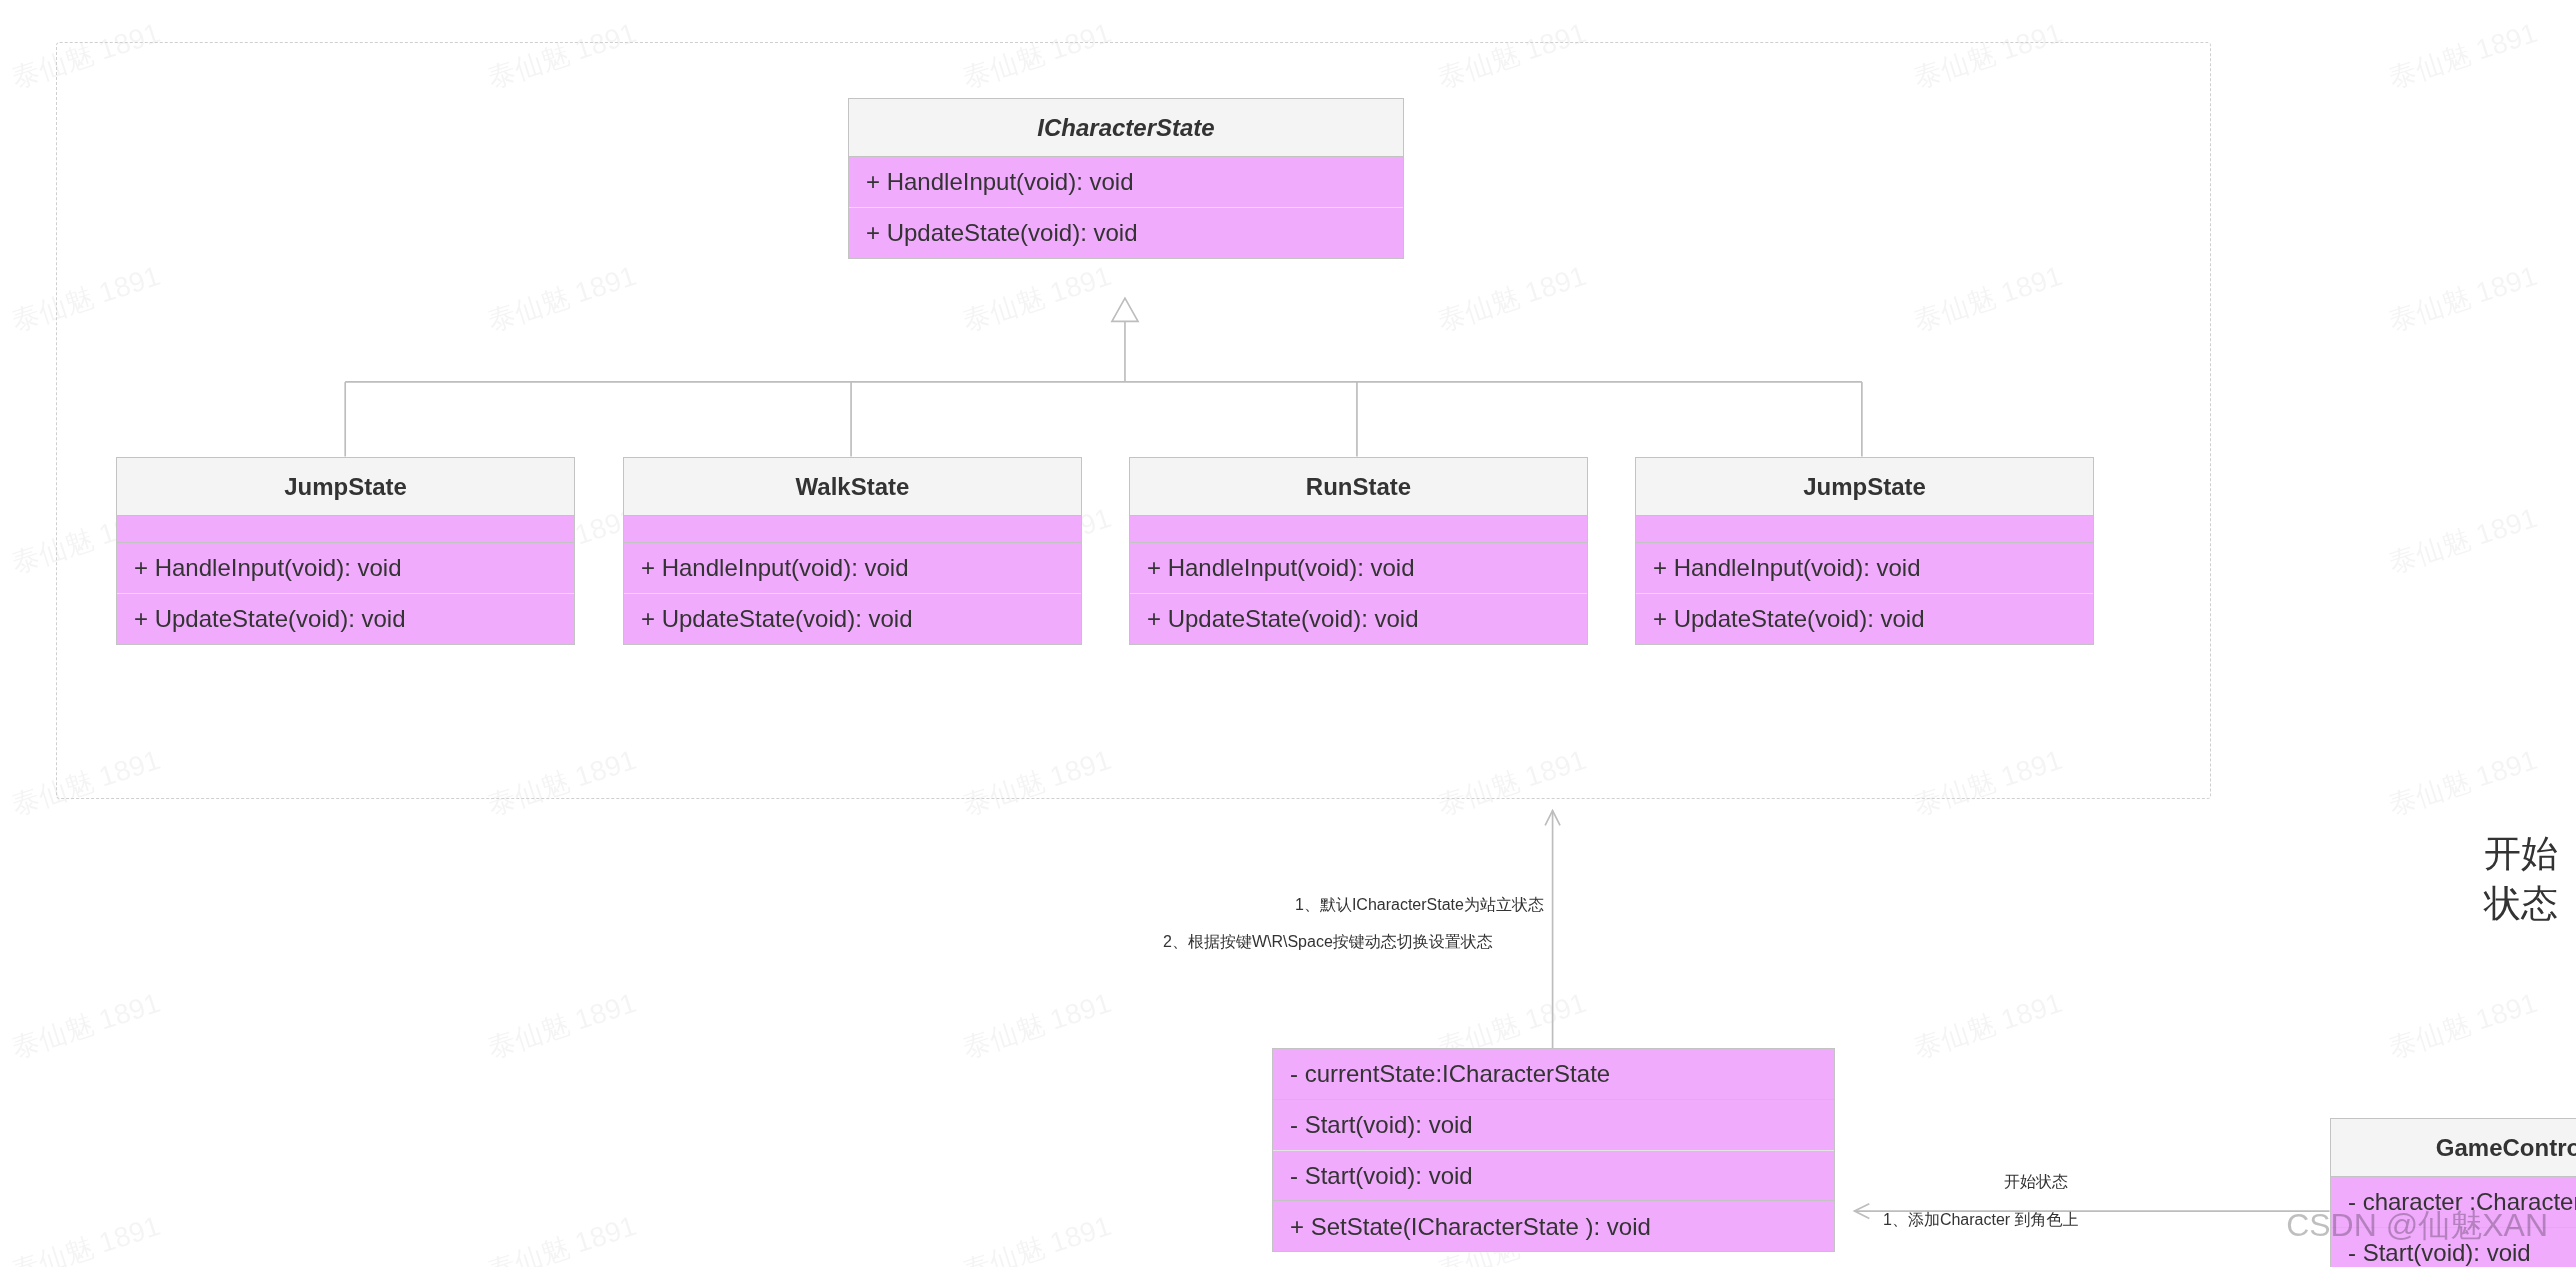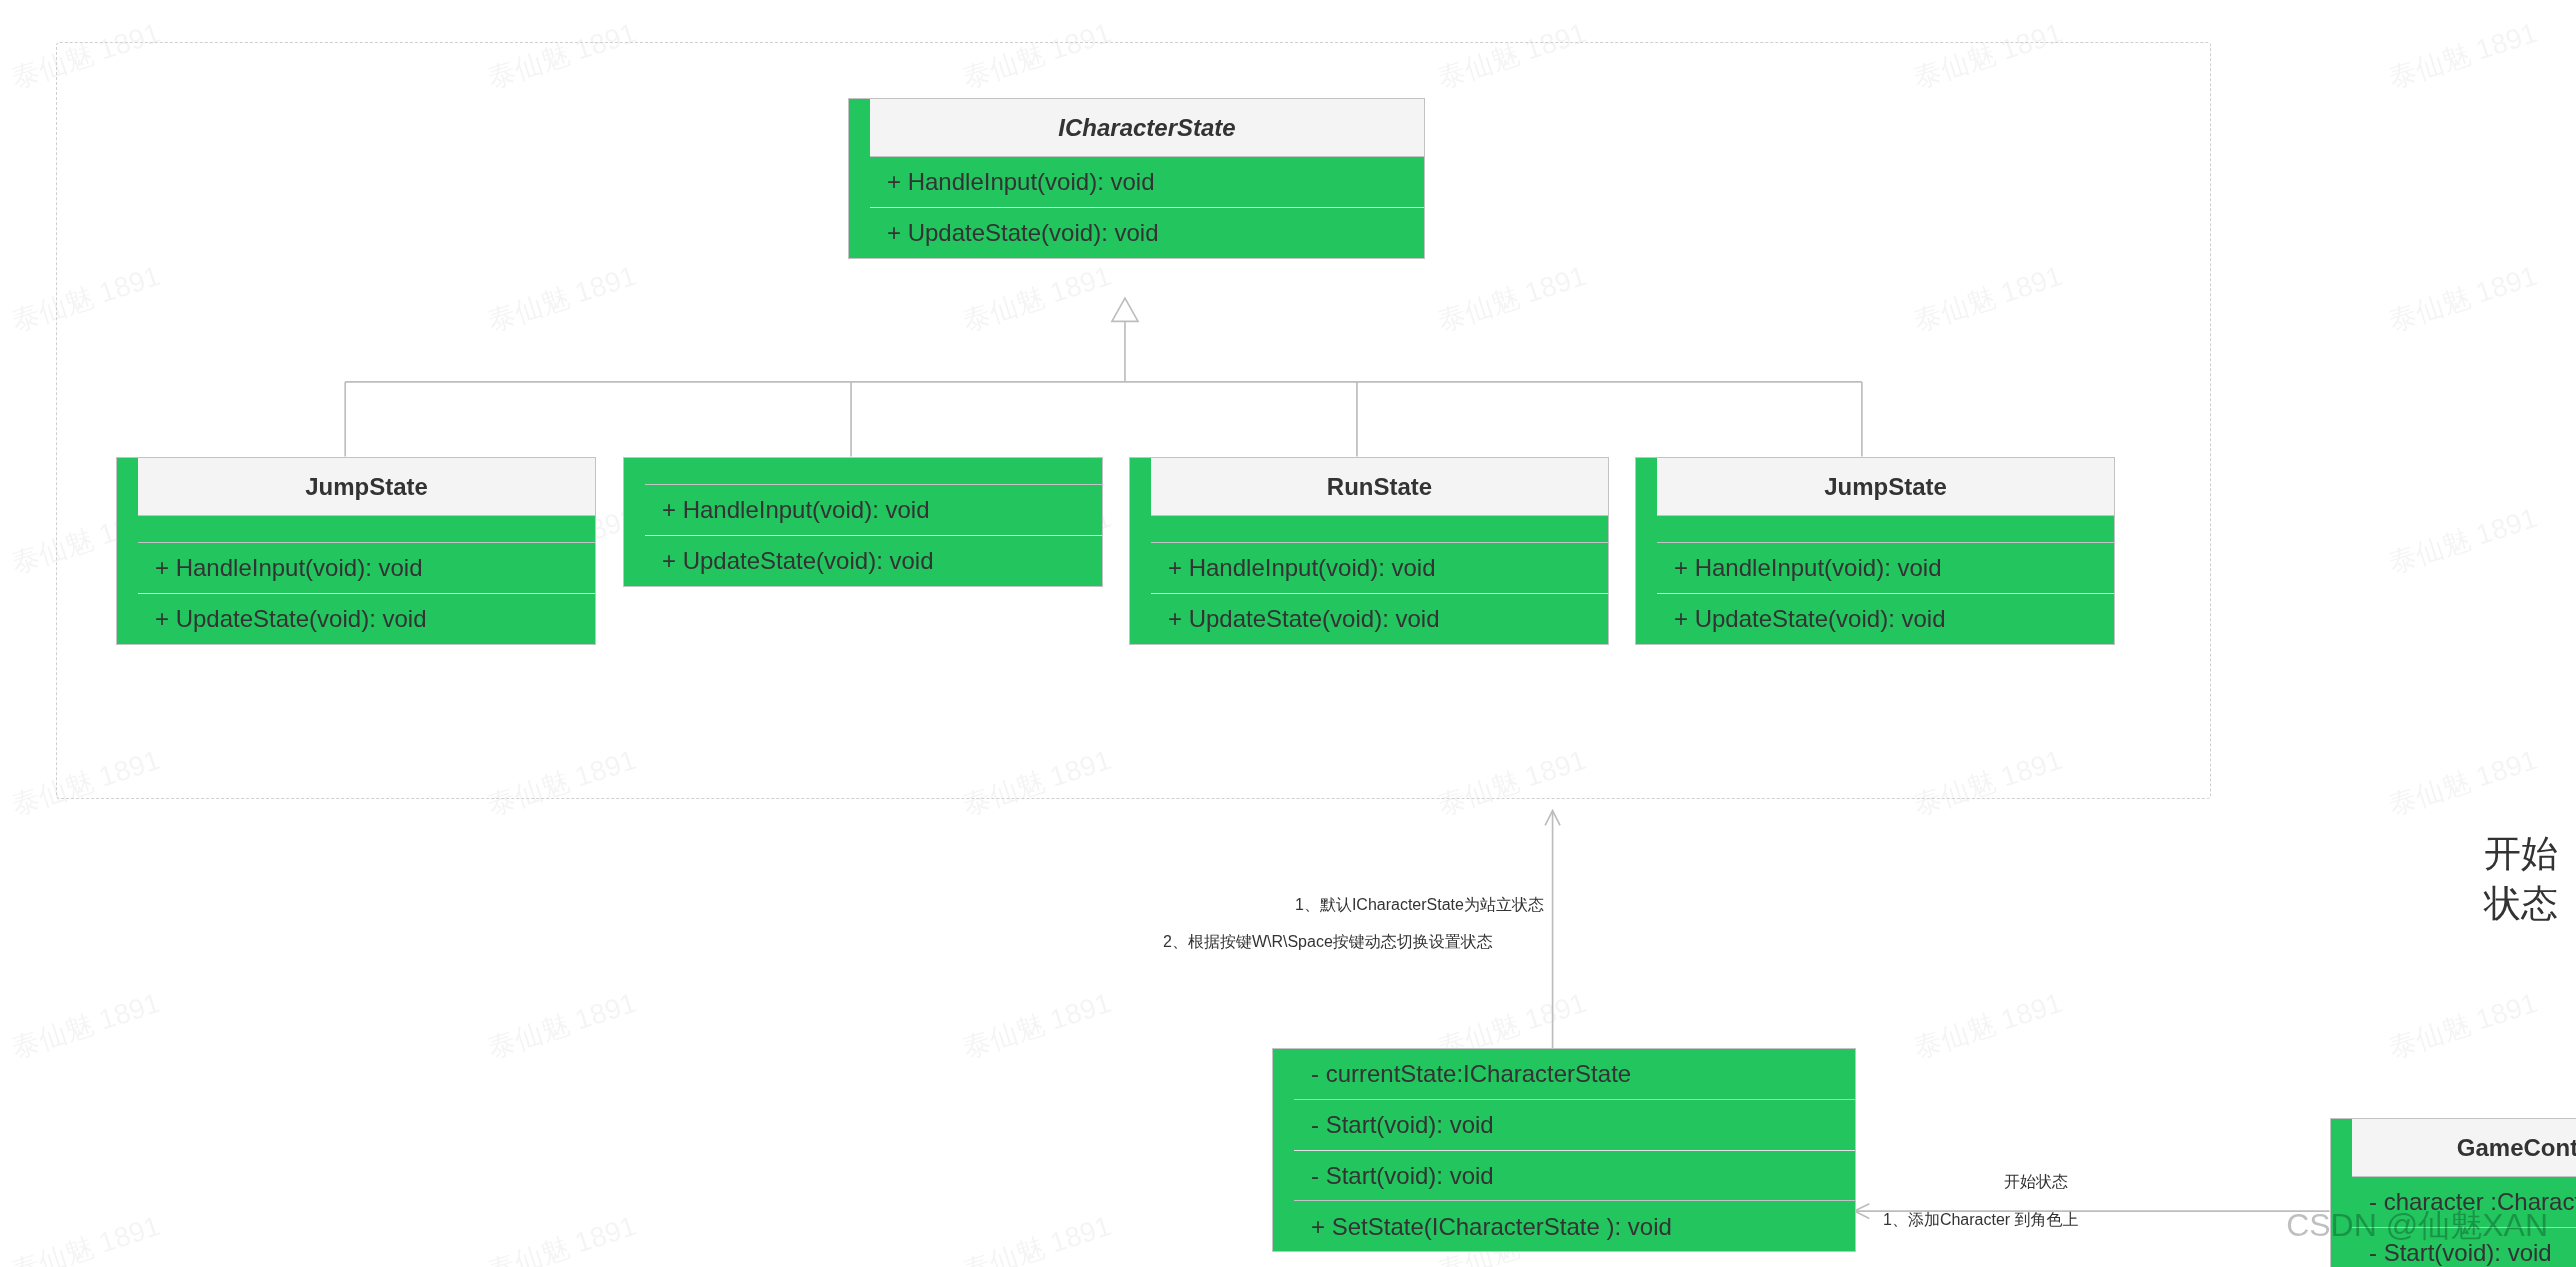--- a/index.html
+++ b/index.html
@@ -22,24 +22,23 @@
     pointer-events: none;
   }
   .group-box {
     position: absolute;
     border: 1.9px dashed #cfcfcf;
     border-radius: 3.7px;
   }
   .class-box {
     position: absolute;
     border: 1.4px solid #c3c3c3;
-    background: #22c55e;
+    background: #f0abfc;
     font-size: 24px;
     line-height: 1.3;
-    padding-left: 21px;
   }
   .class-box .title {
     background: #f4f4f4;
     border-bottom: 1.4px solid #c3c3c3;
     text-align: center;
     font-weight: 700;
     padding: 13px 9.3px;
   }
   .class-box .title.italic {
     font-style: italic;
@@ -181,20 +180,21 @@
   <div class="class-box" style="left:116px; top:457px; width:457px;">
     <div class="title">JumpState</div>
     <div class="empty"></div>
     <div class="section">
       <div class="row">+ HandleInput(void): void</div>
       <div class="row">+ UpdateState(void): void</div>
     </div>
   </div>
 
   <div class="class-box" style="left:623px; top:457px; width:457px;">
+    <div class="title">WalkState</div>
     <div class="empty"></div>
     <div class="section">
       <div class="row">+ HandleInput(void): void</div>
       <div class="row">+ UpdateState(void): void</div>
     </div>
   </div>
 
   <div class="class-box" style="left:1129px; top:457px; width:457px;">
     <div class="title">RunState</div>
     <div class="empty"></div>

